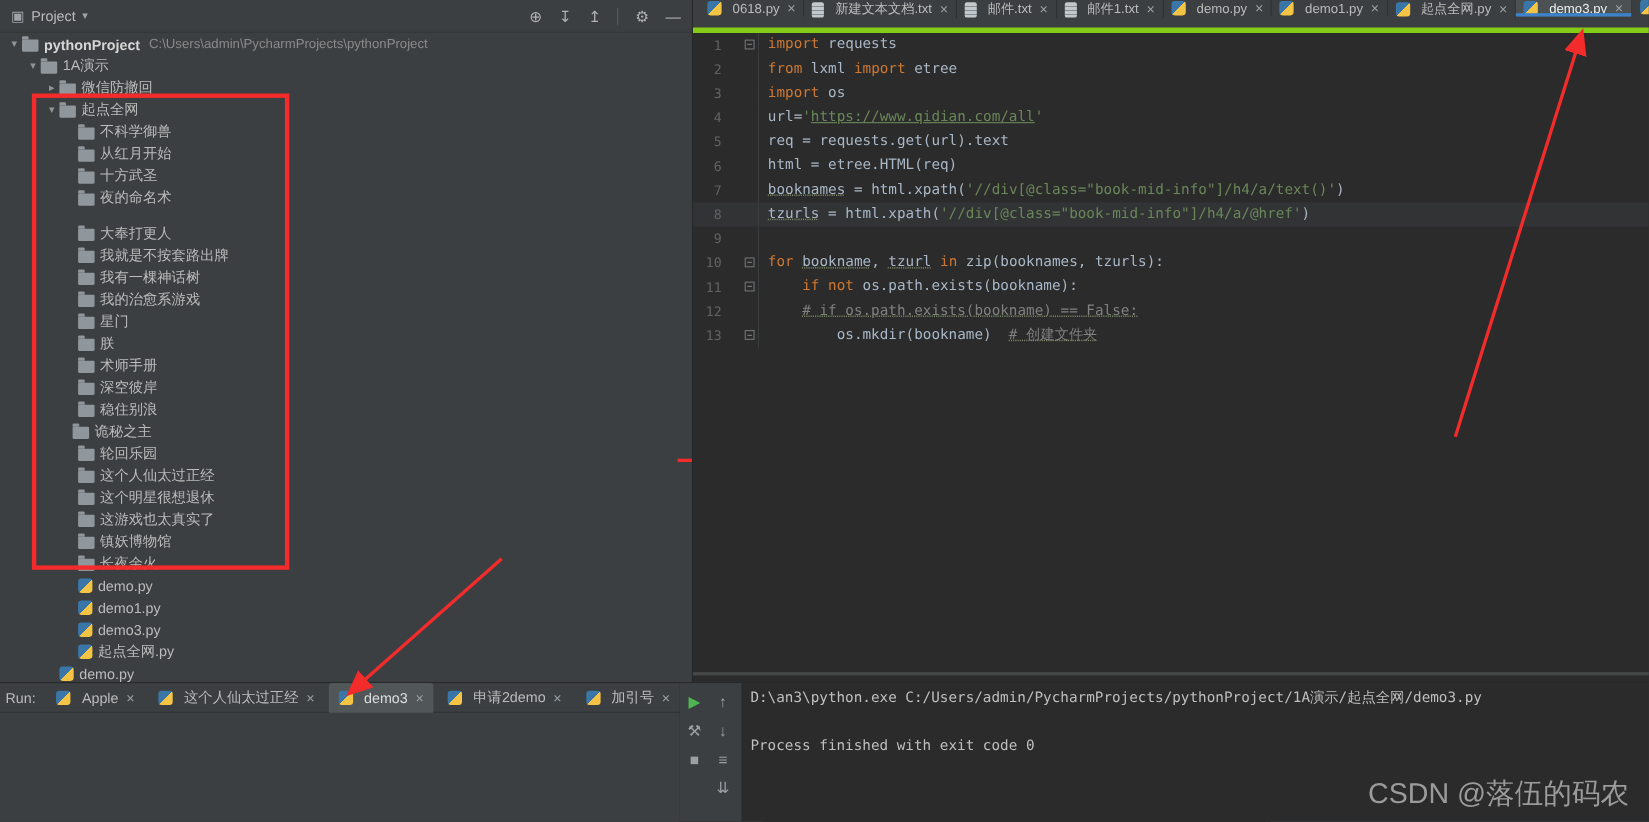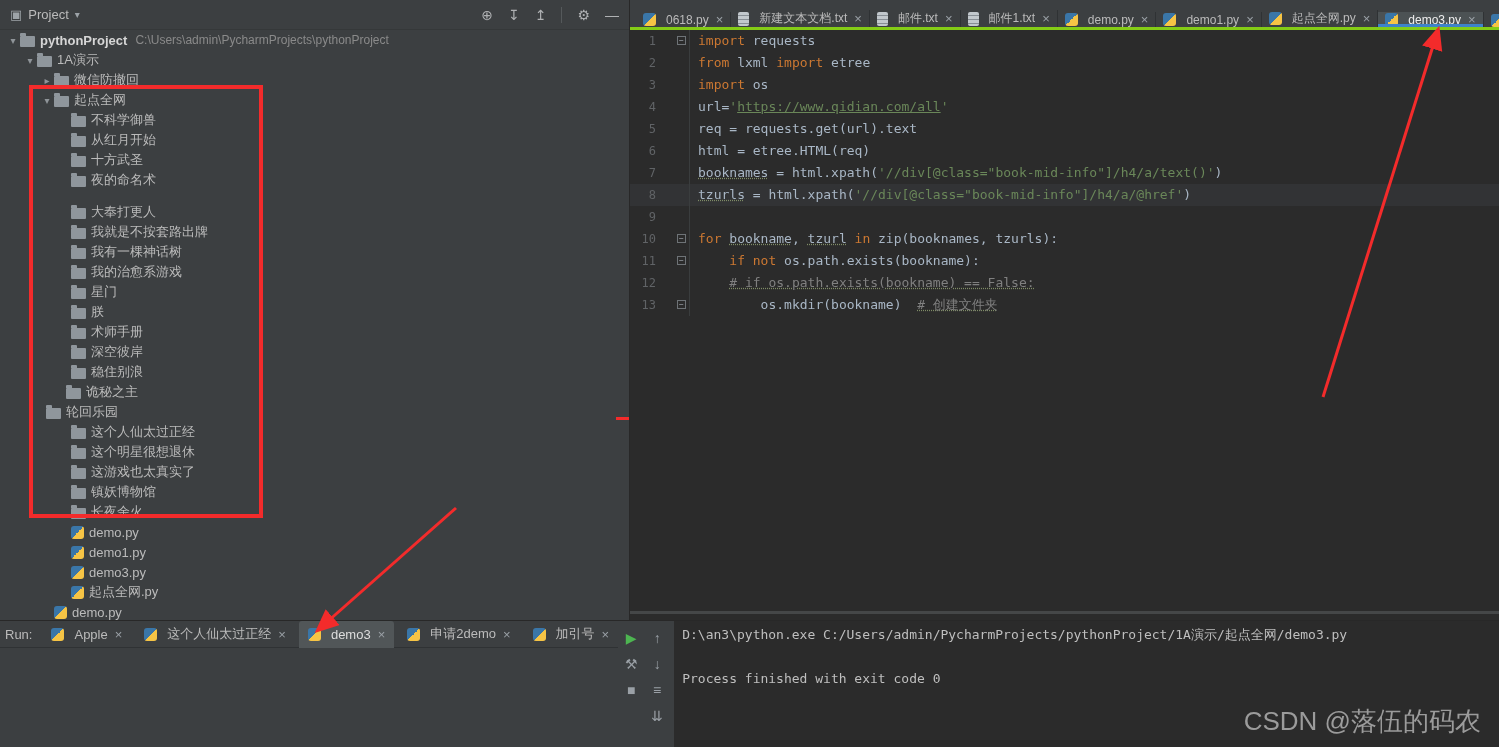--- a/index.html
+++ b/index.html
@@ -23,21 +23,21 @@
   .icon-folder{width:15px;height:11px;background:#8f969c;border-radius:1px;position:relative;margin-top:2px}
   .icon-folder::before{content:"";position:absolute;top:-3px;left:0;width:6px;height:3px;background:#8f969c;border-radius:1px 1px 0 0}
   .icon-python{width:13px;height:13px;border-radius:3px;background:linear-gradient(135deg,#3a76a8 50%,#f6c445 50%)}
   .icon-text{width:11px;height:14px;border-radius:2px;background:repeating-linear-gradient(to bottom,#c2c8cc 0 3px,#878e94 3px 4px)}
   .tree-label{color:#bbbbbb}
   .tree-label.bold{font-weight:bold;color:#d6d6d6}
   .tree-suffix{color:#8a8a8a;margin-left:8px;font-size:12px}
 
   
   .editor{position:absolute;left:630px;top:0;right:0;height:620px;background:#2b2b2b;display:flex;flex-direction:column}
-  .tab-bar{height:30px;flex:none;background:#3c3f41;display:flex;align-items:flex-end;padding-left:6px;border-bottom:3px solid #84cc16;overflow:hidden}
+  .tab-bar{height:30px;flex:none;background:#3c3f41;display:flex;align-items:flex-start;padding-left:6px;border-bottom:5px solid #84cc16;overflow:hidden}
   .etab{display:flex;align-items:center;gap:5px;padding:0 7px;font-size:12px;color:#bbbbbb;border-right:1px solid #2f3234;position:relative;flex:none}
   .etab.active{background:#4c5254;color:#eeeeee}
   .etab.active::after{content:"";position:absolute;left:0;right:0;bottom:0;height:3px;background:#3e83c9}
   .tab-close{color:#9aa0a6;font-size:13px;margin-left:2px}
   .code-area{flex:1;position:relative;font-family:"DejaVu Sans Mono","Liberation Mono",monospace;font-size:13px}
   .code-line{display:flex;height:22px;line-height:22px}
   .code-line.current{background:#323335}
   .ln{width:26px;flex:none;text-align:right;color:#606366;font-size:12px}
   .fold{width:34px;flex:none;border-right:1px solid #3a3d3e;position:relative}
   .fm{position:absolute;right:3px;top:6px;width:9px;height:9px;border:1px solid #6e7377;background:#2b2b2b;color:#9aa0a6;font-size:8px;line-height:7px;text-align:center}
@@ -169,21 +169,21 @@
       <div class="tree-row" style="padding-left: 57px;">
         <span class="chev"></span>
         <span class="icon icon-folder"></span>
         <span class="tree-label">稳住别浪</span>
       </div>
       <div class="tree-row" style="padding-left: 52px;">
         <span class="chev"></span>
         <span class="icon icon-folder"></span>
         <span class="tree-label">诡秘之主</span>
       </div>
-      <div class="tree-row" style="padding-left: 32px; text-align: center;">
+      <div class="tree-row" style="padding-left: 57px; text-align: center;">
         <span class="chev"></span>
         <span class="icon icon-folder"></span>
         <span class="tree-label">轮回乐园</span>
       </div>
       <div class="tree-row" style="padding-left: 57px;">
         <span class="chev"></span>
         <span class="icon icon-folder"></span>
         <span class="tree-label">这个人仙太过正经</span>
       </div>
       <div class="tree-row" style="padding-left: 57px;">

